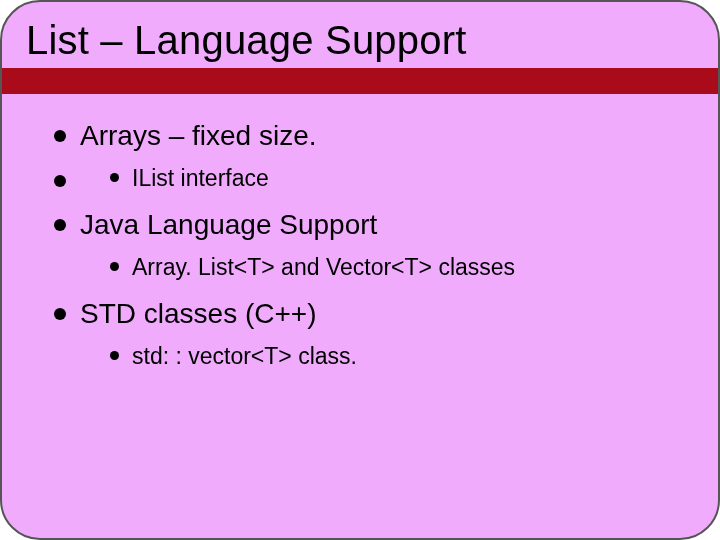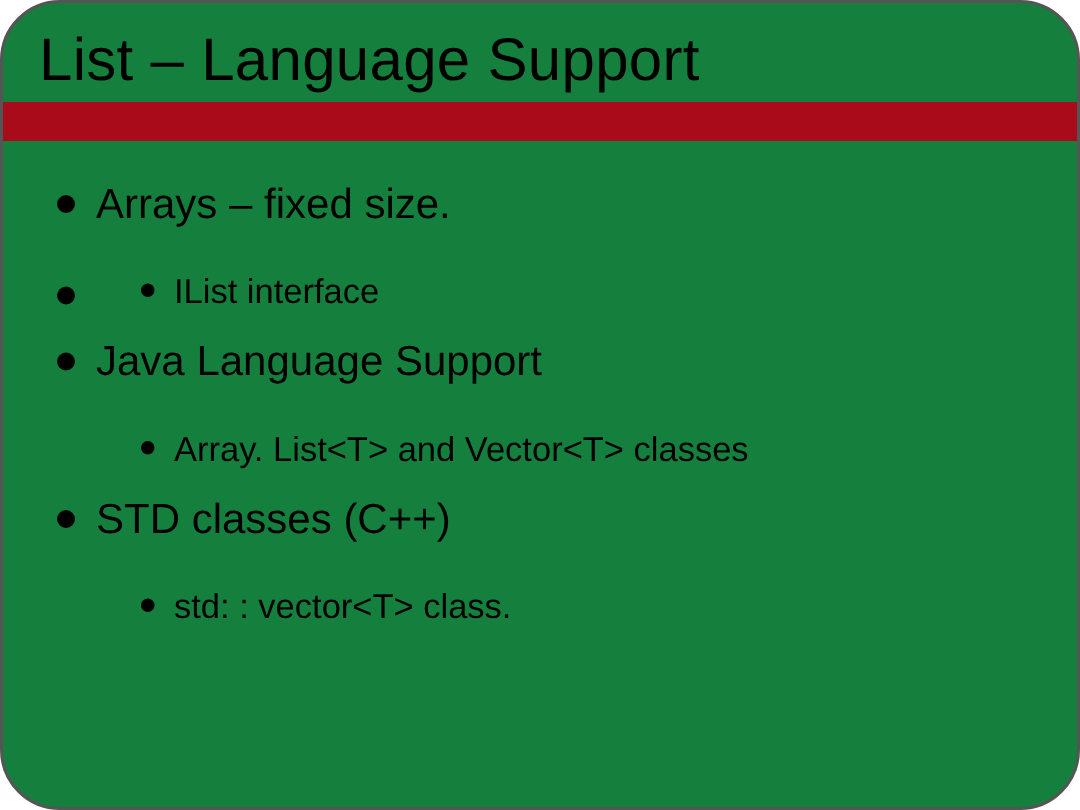--- a/index.html
+++ b/index.html
@@ -2,21 +2,21 @@
 <html><head>
 <meta charset="utf-8">
 <style>
   * { margin: 0; padding: 0; box-sizing: border-box; }
   html, body { width: 720px; height: 540px; font-family: Arial, Helvetica, sans-serif; background: #fff; overflow: hidden; }
   .slide {
     width: 720px; height: 540px;
     border: 2px solid #555;
     border-radius: 40px;
     position: relative;
-    background: #15803d;
+    background: #f0abfc;
   }
   .banner {
     position: absolute;
     left: 0; right: 0;
     top: 66px;
     height: 26px;
     background: #a90b1b;
   }
   .title {
     position: absolute;
@@ -26,30 +26,30 @@
     font-weight: 400;
     letter-spacing: 0.2px;
   }
   .logo {
     position: absolute;
     right: 20px; top: 4px;
     width: 110px; height: 86px;
   }
   .content {
     position: absolute;
-    left: 32px; top: 114px; right: 30px;
+    left: 48px; top: 114px; right: 30px;
     color: #000;
   }
   ul.top { list-style: none; }
   ul.top > li { position: relative; padding-left: 30px; font-size: 28px; line-height: 1.45; }
   ul.top > li::before {
     content: ""; position: absolute; left: 4px; top: 14px;
     width: 12px; height: 12px; background: #000; border-radius: 50%;
   }
-  ul.sub { list-style: none; margin: 20px 0 10px 0; }
+  ul.sub { list-style: none; margin: 4px 0 10px 0; }
   ul.sub > li { position: relative; padding-left: 52px; font-size: 23px; line-height: 1.5; }
   ul.sub > li::before {
     content: ""; position: absolute; left: 30px; top: 12px;
     width: 9px; height: 9px; background: #000; border-radius: 50%;
   }
   
   .logo svg { width: 100%; height: 100%; }
 </style>
 </head>
 <body>

